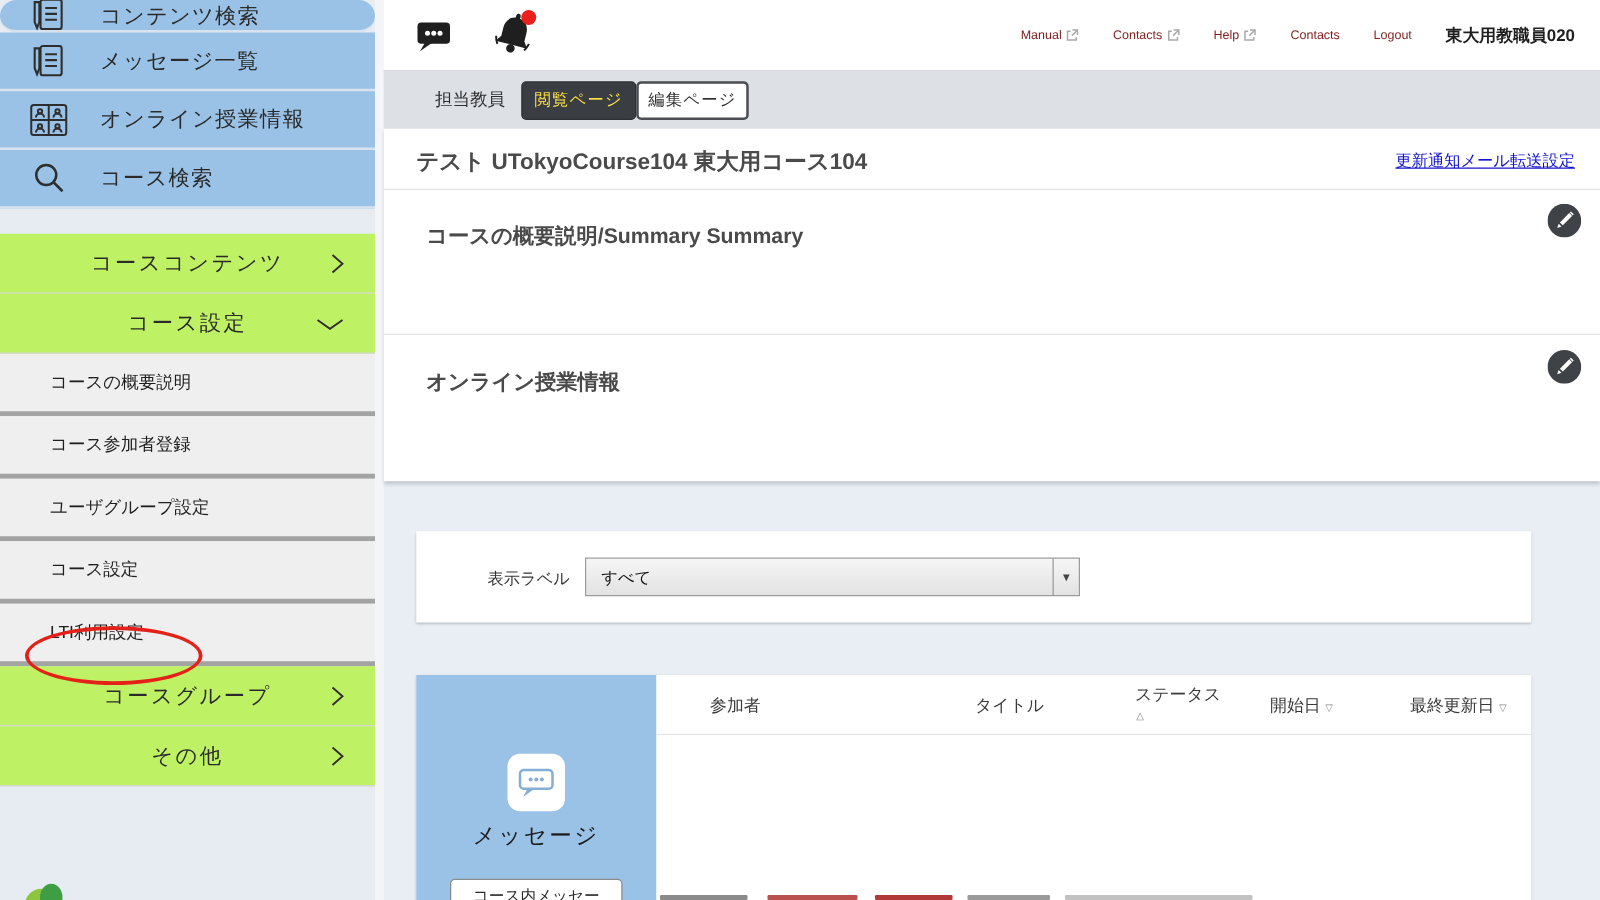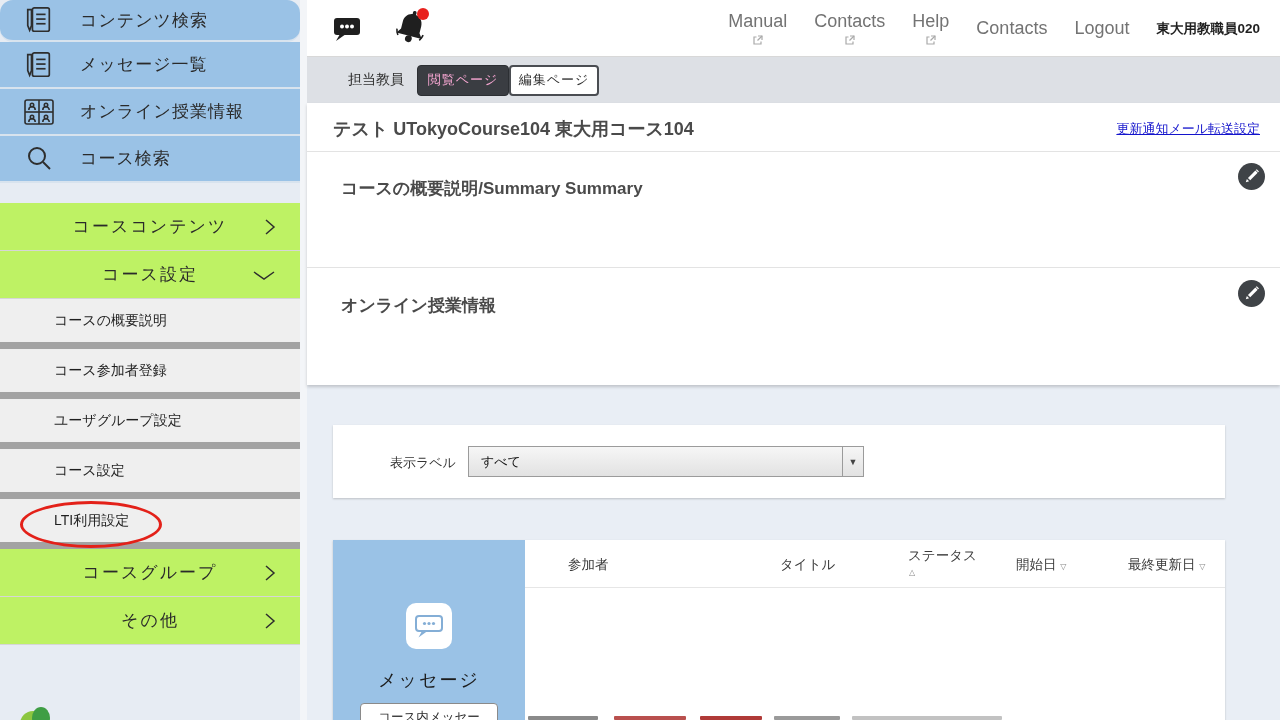--- a/index.html
+++ b/index.html
@@ -4,47 +4,47 @@
 <style>
   * { margin:0; padding:0; box-sizing:border-box; }
   html,body { width:1280px; height:720px; }
   body {
     position:relative; overflow:hidden; background:#e9eef5;
     font-family:"Liberation Sans","DejaVu Sans",sans-serif; color:#222;
   }
   
   #sidebar { position:absolute; left:0; top:0; width:300px; height:720px; background:#e7ecf3; }
   .nav-item { background:#9ac2e6; border-bottom:2px solid #d8e3ee; display:flex; align-items:center; height:47px; cursor:pointer; }
-  .nav-item.first { height:42px;border-radius:13px; }
+  .nav-item.first { height:26px;border-radius:13px; }
   .nav-icon { width:34px; margin-left:22px; display:flex; align-items:center; justify-content:center; }
   .nav-label { margin-left:24px; font-size:17px; color:#2a2a2a; letter-spacing:1px; }
   .side-gap { height:20px; }
   .group-item { background:#bef264; height:48px; border-bottom:1px solid #d6d6d6; display:flex; align-items:center; justify-content:center; position:relative; cursor:pointer; }
   .group-label { font-size:17px; color:#2a2a2a; letter-spacing:2px; }
   .group-chev { position:absolute; right:24px; display:flex; align-items:center; }
-  .sub-item { background:#efefef; height:50px; border-bottom:7px solid #a3a3a3; display:flex; align-items:center; padding-left:54px; font-size:14px; color:#1f1f1f; cursor:pointer; }
+  .sub-item { background:#efefef; height:50px; border-bottom:4px solid #a3a3a3; display:flex; align-items:center; padding-left:40px; font-size:14px; color:#1f1f1f; cursor:pointer; }
   #highlight-ellipse { position:absolute; left:20px; top:501px; width:142px; height:47px; border:3px solid #e32119; border-radius:50%; pointer-events:none; }
   .logo-blob { position:absolute; top:707px; left:20px; width:40px; height:30px; }
   .logo-c1 { position:absolute; left:0; top:4px; width:26px; height:26px; border-radius:50%; background:#8cc63f; }
   .logo-c2 { position:absolute; left:12px; top:0; width:18px; height:22px; border-radius:50%; background:#3f9e44; }
   #side-strip { position:absolute; left:300px; top:0; width:7px; height:720px; background:#f3f5f8; }
 
   
   #main-header { position:absolute; left:307px; top:0; width:973px; height:57px; background:#ffffff; border-bottom:1px solid #d8d8d8; }
   #hdr-msg-icon { position:absolute; left:26px; top:17px; cursor:pointer; }
   #hdr-bell-icon { position:absolute; left:86px; top:6px; cursor:pointer; }
   #hdr-links { position:absolute; right:20px; top:0; height:57px; display:flex; align-items:center; gap:27px; }
-  .hdr-link { font-size:18px; color:#737373; display:flex; align-items:center; gap:3px; cursor:pointer;flex-direction:column; }
+  .hdr-link { font-size:10px; color:#7f1d1d; display:flex; align-items:center; gap:3px; cursor:pointer; }
   #hdr-user { font-size:13.5px; font-weight:bold; color:#1f1f1f; }
 
   
   #tabbar { position:absolute; left:307px; top:57px; width:973px; height:46px; background:#dde0e5; display:flex; align-items:center; padding-left:41px; }
   #role-label { font-size:14px; color:#2e2e2e; }
   .tab-btn { height:31px; border-radius:4px; font-size:13px; display:flex; align-items:center; justify-content:center; cursor:pointer; letter-spacing:1px; }
-  #tab-view { margin-left:13px; width:92px; background:#3a3d42; color:#f9a8d4; border:1px solid #2c2f33; }
+  #tab-view { margin-left:13px; width:92px; background:#3a3d42; color:#fde047; border:1px solid #2c2f33; }
   #tab-edit { margin-left:0; width:90px; background:#ffffff; color:#2e2e2e; border:2px solid #4a4d52; }
 
   
   #content-card { position:absolute; left:307px; top:103px; width:973px; height:282px; background:#ffffff; box-shadow:0 2px 3px rgba(0,0,0,0.18); }
   #course-title { position:absolute; left:26px; top:14px; font-size:18px; font-weight:bold; color:#4a4a4a; }
   #mail-link { position:absolute; right:20px; top:17px; font-size:13px; color:#1414cc; text-decoration:underline; cursor:pointer; }
   .content-hr { position:absolute; left:0; width:973px; border-top:1px solid #e3e3e3; }
   .section-title { position:absolute; left:34px; font-size:17px; font-weight:bold; color:#4a4a4a; }
   .pencil-btn { position:absolute; left:931px; width:27px; height:27px; cursor:pointer; }
 
@@ -52,21 +52,21 @@
   #filter-card { position:absolute; left:333px; top:425px; width:892px; height:73px; background:#ffffff; box-shadow:0 1px 2px rgba(0,0,0,0.2); }
   #filter-label { position:absolute; left:57px; top:29px; font-size:13px; color:#333; }
   #filter-select { position:absolute; left:135px; top:21px; width:396px; height:31px; background:linear-gradient(#f6f6f6,#e2e2e2); border:1px solid #9b9b9b; display:flex; align-items:center; cursor:pointer; }
   #filter-value { flex:1; padding-left:12px; font-size:13px; color:#111; }
   #filter-arrow { width:21px; height:100%; border-left:1px solid #9b9b9b; display:flex; align-items:center; justify-content:center; font-size:9px; color:#444; }
 
   
   #table-card { position:absolute; left:333px; top:540px; width:892px; height:210px; background:#ffffff; box-shadow:0 1px 2px rgba(0,0,0,0.2); }
   #msg-panel { position:absolute; left:0; top:0; width:192px; height:210px; background:#9ac2e6; }
   #msg-icon-sq { position:absolute; left:73px; top:63px; width:46px; height:46px; background:#ffffff; border-radius:10px; display:flex; align-items:center; justify-content:center; }
-  #msg-title { position:absolute; left:0; top:128px; width:100%; text-align:center; font-size:18px; color:#1c1c1c; letter-spacing:2px; }
+  #msg-title { position:absolute; left:0; top:116px; width:100%; text-align:center; font-size:18px; color:#1c1c1c; letter-spacing:2px; }
   #msg-btn { position:absolute; left:27px; top:163px; width:138px; height:30px; background:#ffffff; border:1px solid #8a8a8a; border-radius:4px; font-size:12.5px; color:#2a2a2a; display:flex; justify-content:center; padding-top:5px; cursor:pointer; }
   #tbl-header { position:absolute; left:192px; top:0; width:700px; height:48px; border-bottom:1px solid #e6e6e6; }
   .col-h { position:absolute; font-size:13.5px; color:#3a3a3a; cursor:pointer; }
   .sort-glyph { font-size:8px; color:#8a8a8a; }
   #tbl-body { position:absolute; left:192px; top:48px; width:700px; height:162px; }
   #clipped-row { position:absolute; left:3px; top:128px; height:4px; width:500px; }
   .frag { position:absolute; top:0; height:4px; border-radius:1px; }
 </style>
 </head>
 <body>

